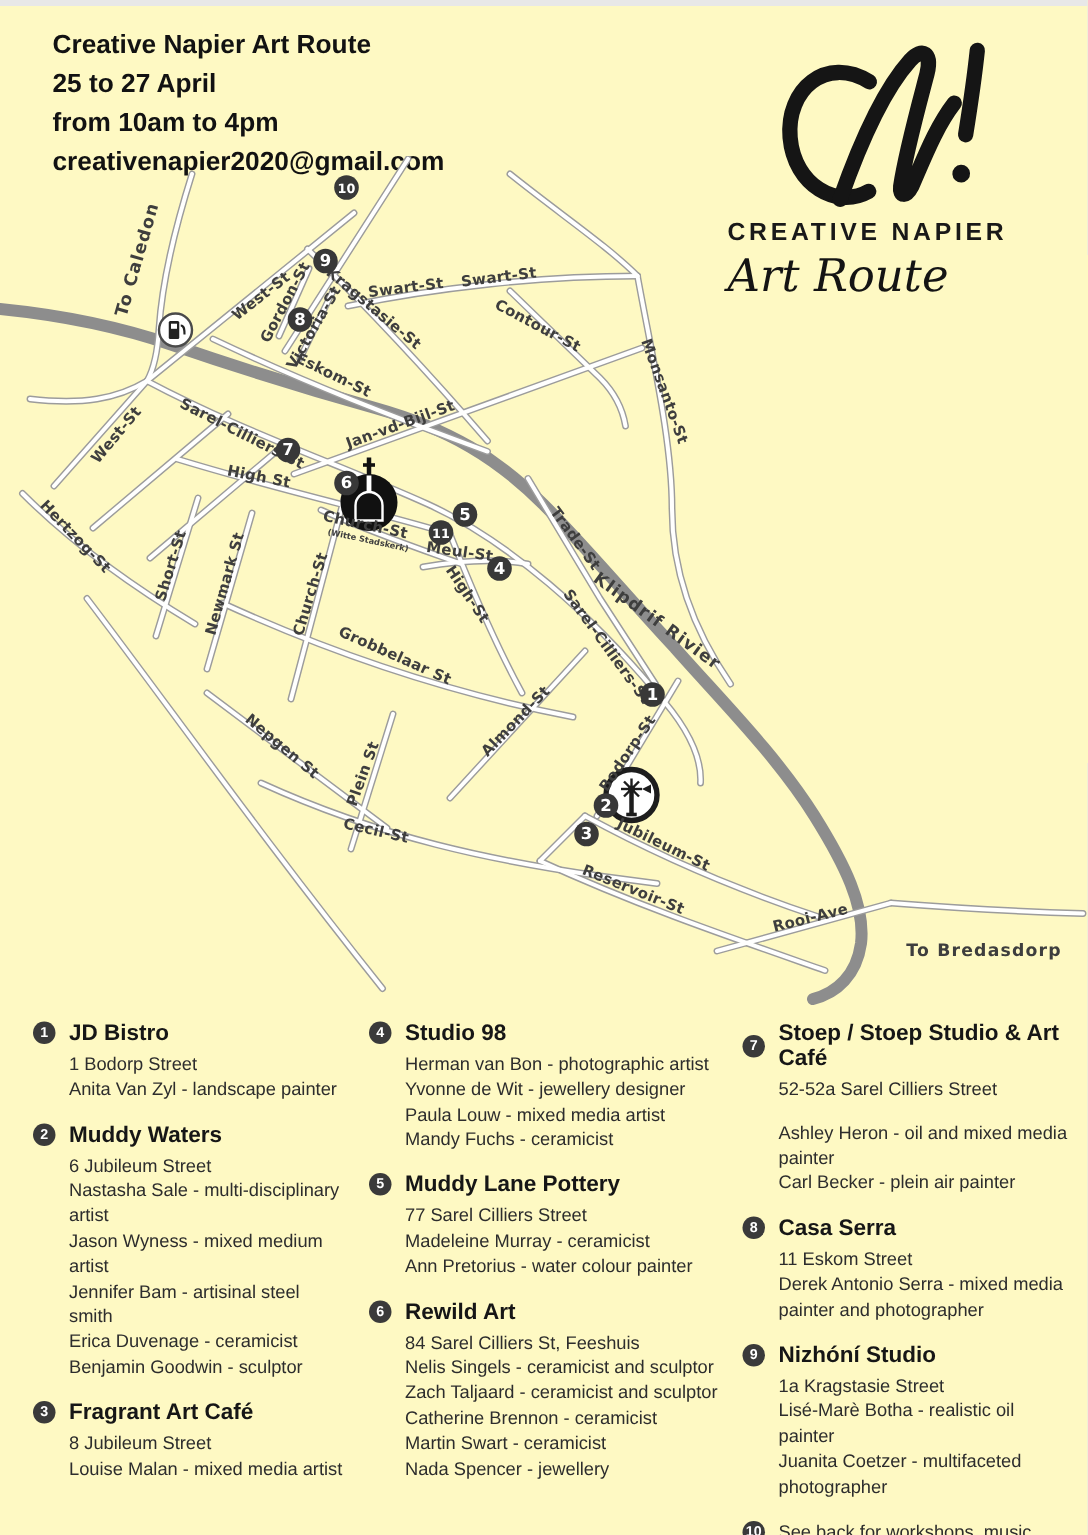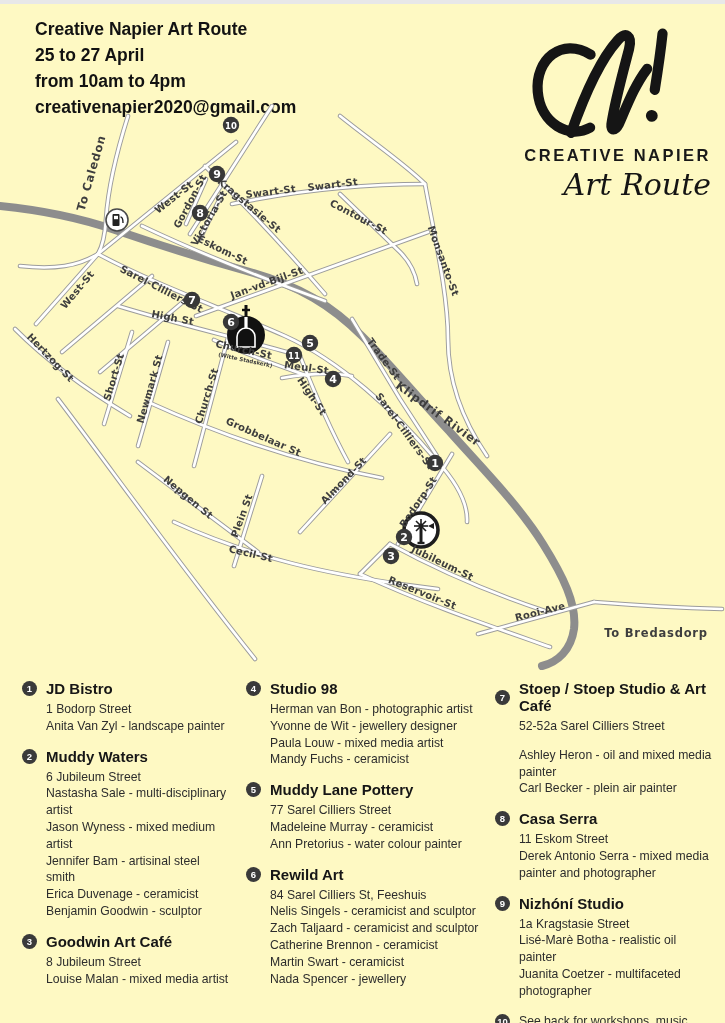--- a/index.html
+++ b/index.html
@@ -4,21 +4,21 @@
 <style>
   html,body{margin:0;padding:0;background:#e8e8e8;}
   .page{position:relative;width:725px;height:1023px;background:#fef9c3;overflow:hidden;
         font-family:"Liberation Sans",sans-serif;color:#1c1c1c;margin:4px auto;}
 
   
   .header{position:absolute;left:35px;top:12px;font-weight:bold;font-size:17.5px;line-height:26px;color:#121212;}
   .header div{white-space:nowrap;}
 
   
-  .logo{position:absolute;top:22px;right:14px;width:215px;text-align:right;}
+  .logo{position:absolute;top:22px;right:25px;width:215px;text-align:left;}
   .logo-mono{display:block;margin:0 auto;}
   .logo-name{font-size:16.5px;font-weight:bold;letter-spacing:2.5px;color:#191919;margin-top:2px;}
   .logo-sub{font-family:"DejaVu Serif",serif;font-style:italic;font-weight:normal;font-size:30px;color:#141414;margin-top:2px;}
 
   
   #map-svg{position:absolute;left:0;top:100px;}
   .road{stroke:#9c9c9c;stroke-width:4.6;fill:none;stroke-linecap:round;stroke-linejoin:round;}
   .road-inner{stroke:#ffffff;stroke-width:2.7;fill:none;stroke-linecap:round;stroke-linejoin:round;}
   .river{stroke:#8d8d8d;stroke-width:8;fill:none;stroke-linecap:round;stroke-linejoin:round;}
   .street-label{font-family:"DejaVu Sans",sans-serif;font-weight:bold;font-size:10px;fill:#3e3e3e;
@@ -291,21 +291,21 @@
             <div class="venue-artist">Nastasha Sale - multi-disciplinary artist</div>
             <div class="venue-artist">Jason Wyness - mixed medium artist</div>
             <div class="venue-artist">Jennifer Bam - artisinal steel smith</div>
             <div class="venue-artist">Erica Duvenage - ceramicist</div>
             <div class="venue-artist">Benjamin Goodwin - sculptor</div>
           </div>
         </div>
         <div class="venue">
           <div class="venue-head">
             <span class="badge">3</span>
-            <span class="venue-name">Goodwin Art Café</span>
+            <span class="venue-name">Fragrant Art Café</span>
           </div>
           <div class="venue-body">
             <div class="venue-address">8 Jubileum Street</div>
             <div class="venue-artist">Louise Malan - mixed media artist</div>
           </div>
         </div>
       </div>
     <div class="col" id="col-2">
         <div class="venue">
           <div class="venue-head">

